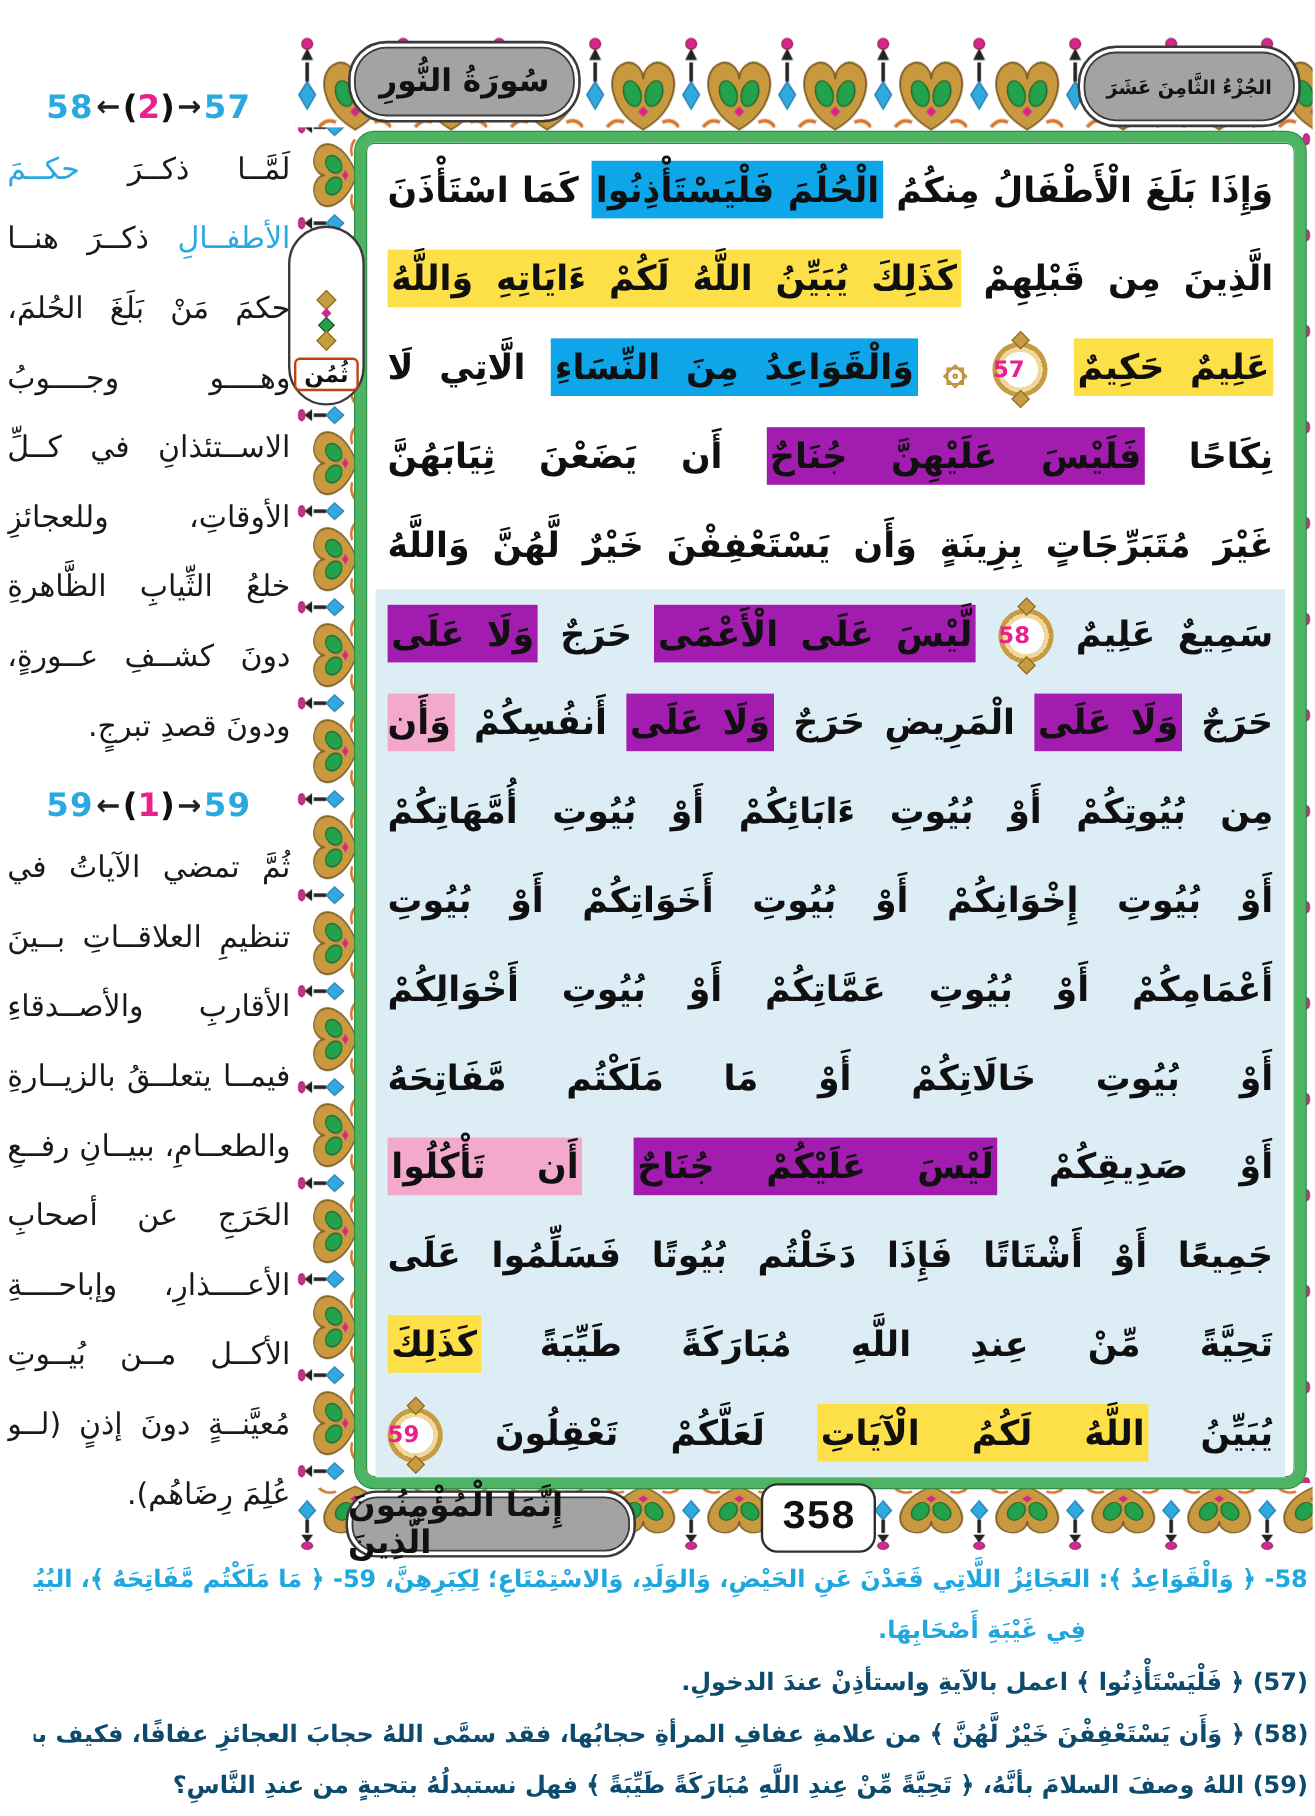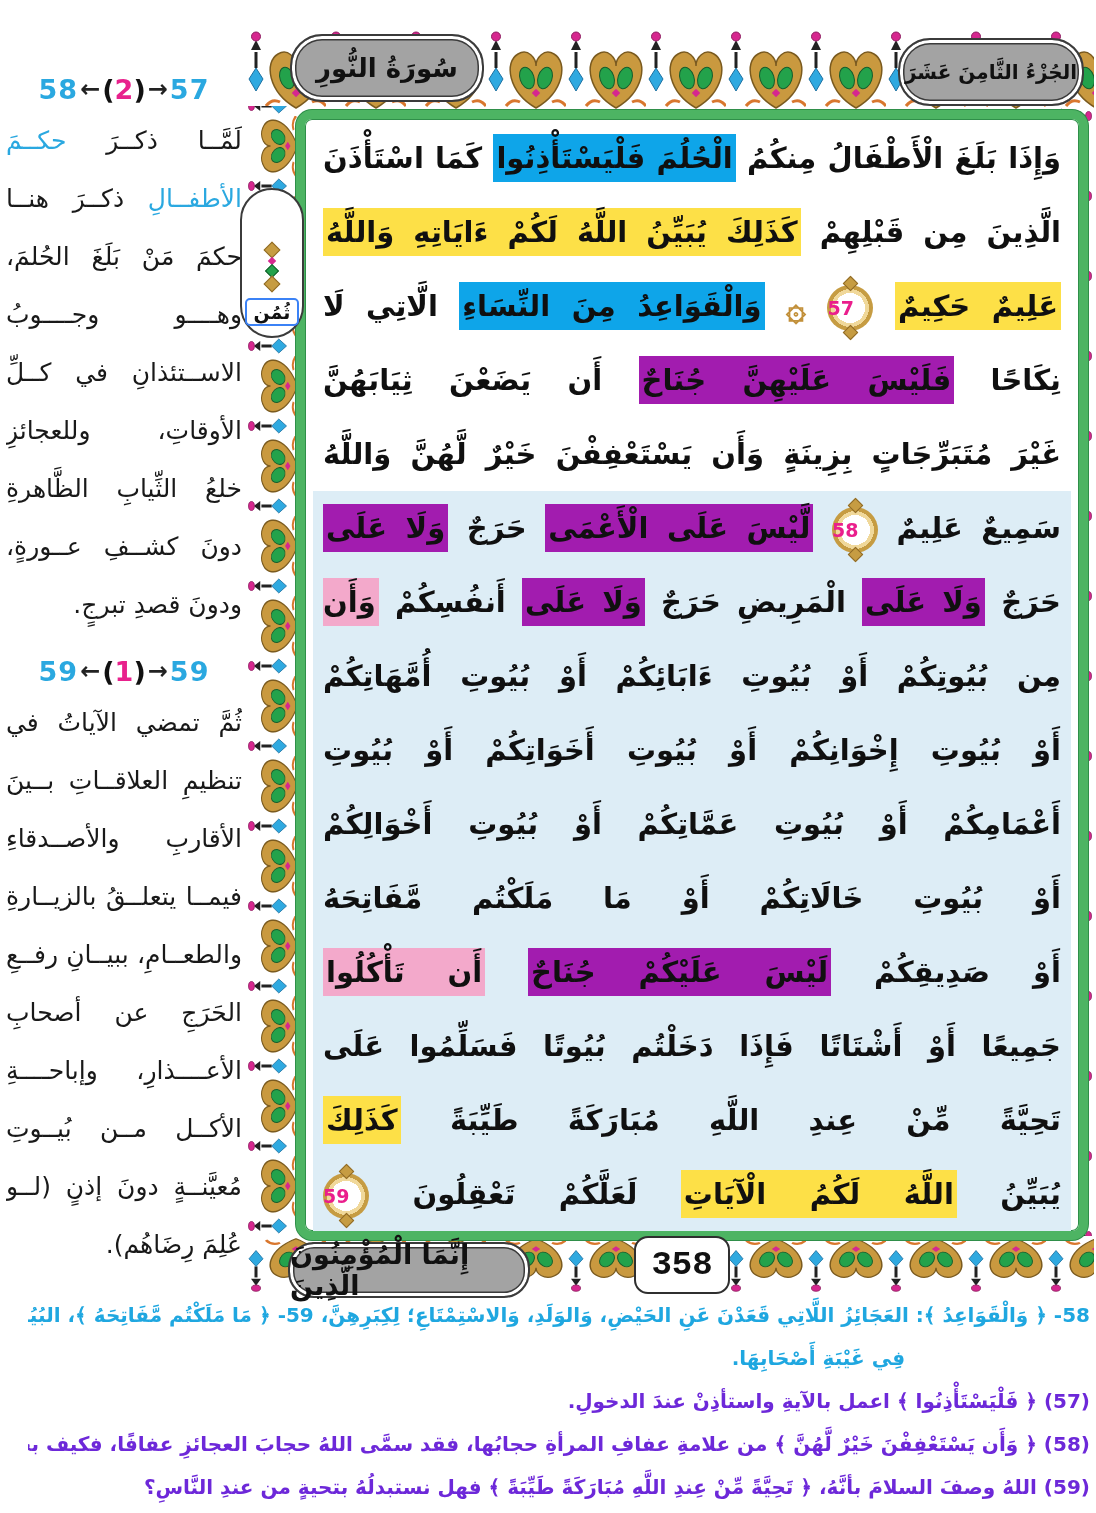--- a/index.html
+++ b/index.html
@@ -46,39 +46,39 @@
   .ayah-marker::before,.ayah-marker::after{content:"";position:absolute;left:18px;width:9px;height:9px;
     background:#c69c42;border:1px solid #8f6a26;transform:rotate(45deg);}
   .ayah-marker::before{top:-7px;}
   .ayah-marker::after{bottom:-7px;}
   .rub{color:#c2903a;font-size:34px;vertical-align:middle;}
   
   .cart{position:absolute;background:#a3a3a3;border:2px solid #3b3b3b;border-radius:32px;
     box-shadow:inset 0 0 0 3px #fff, inset 0 0 0 4.5px #3b3b3b;
     display:flex;align-items:center;justify-content:center;font-weight:bold;color:#111;z-index:3;}
   .surah-cart{left:44px;top:6px;width:190px;height:64px;font-size:26px;}
-  .juz-cart{right:10px;top:10px;width:182px;height:64px;font-size:20px;}
+  .juz-cart{right:10px;top:10px;width:182px;height:64px;font-size:16px;}
   .thumn-cart{position:absolute;left:-6px;top:160px;width:64px;height:150px;background:#fff;
     border:2px solid #3b3b3b;border-radius:32px;display:flex;flex-direction:column;align-items:center;
     justify-content:flex-end;gap:6px;padding-bottom:10px;box-sizing:border-box;z-index:4;}
   .thumn-orn{display:flex;flex-direction:column;align-items:center;gap:2px;margin-bottom:2px;}
   .d{width:10px;height:10px;transform:rotate(45deg);}
   .d.gold{background:#c69c42;border:1px solid #8f6a26;}
   .d.green{background:#23a24b;border:1px solid #145c2b;width:8px;height:8px;}
   .d.magenta{background:#d6278f;width:6px;height:6px;}
-  .thumn-box{border:2px solid #3b82f6;border-radius:5px;padding:1px 7px;font-size:19px;font-weight:bold;color:#111;}
+  .thumn-box{border:2px solid #c2410c;border-radius:5px;padding:1px 7px;font-size:19px;font-weight:bold;color:#111;}
   .catchword{left:42px;top:1214px;width:238px;height:52px;font-size:27px;border-radius:26px;}
   .page-pill{position:absolute;left:388px;top:1208px;width:92px;height:54px;background:#fff;
     border:2px solid #2f2f2f;border-radius:14px;display:flex;align-items:center;justify-content:center;
     font-size:34px;font-weight:bold;color:#111;z-index:3;font-family:Liberation Mono, monospace;}
   
   .footnotes{position:absolute;left:28px;right:6px;top:1294px;direction:rtl;}
   .fn-line{line-height:43px;font-size:20px;font-weight:bold;text-align:right;white-space:nowrap;overflow:hidden;}
   .fn-cyan{color:#1fa7e0;}
-  .fn-magenta{color:#6d28d9;}
+  .fn-magenta{color:#0c4a6e;}
   .fn-indent{padding-right:185px;}
 </style>
 </head>
 <body>
 
 <div class="margin-col">
   <div class="nav-row">
     <span class="nav-num">58</span>
       <span class="nav-arrow">←</span>
       <span class="nav-mid">(<b>2</b>)</span>

